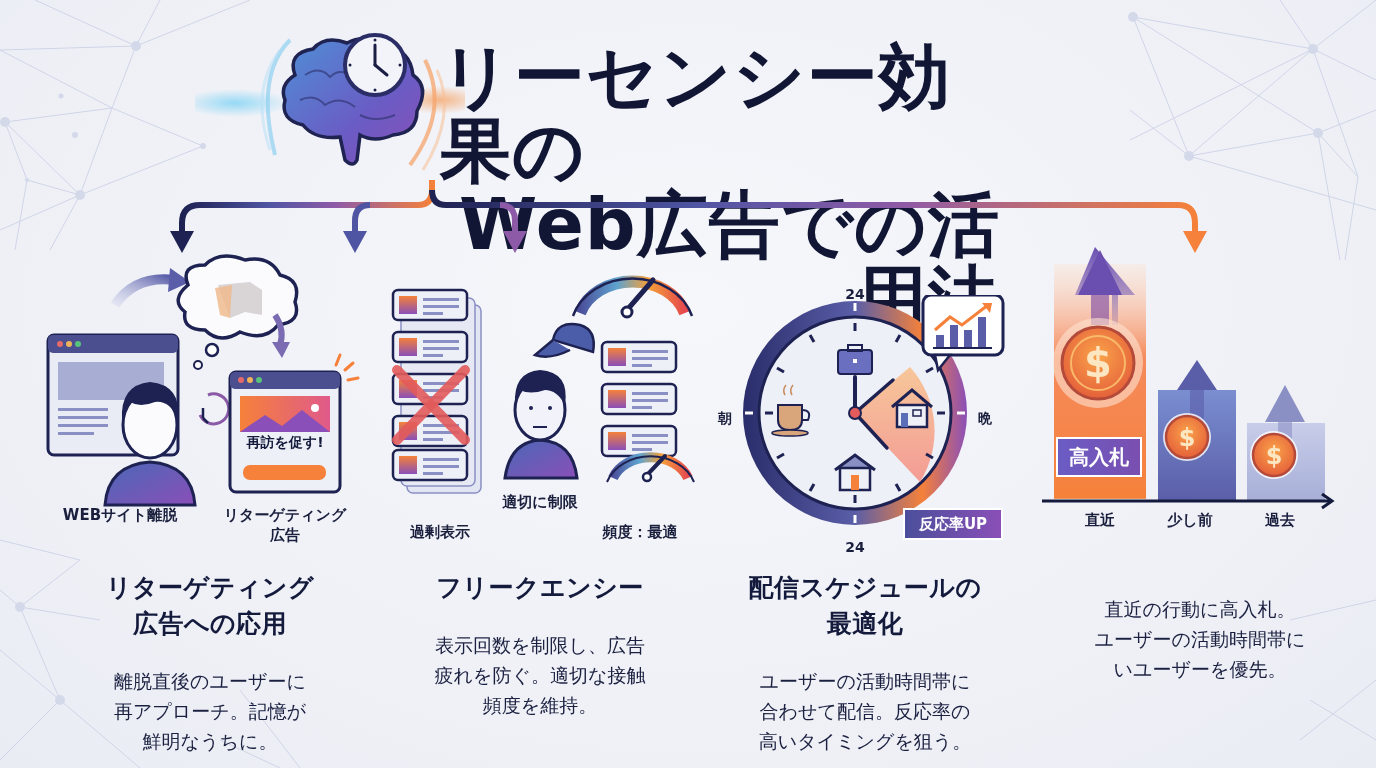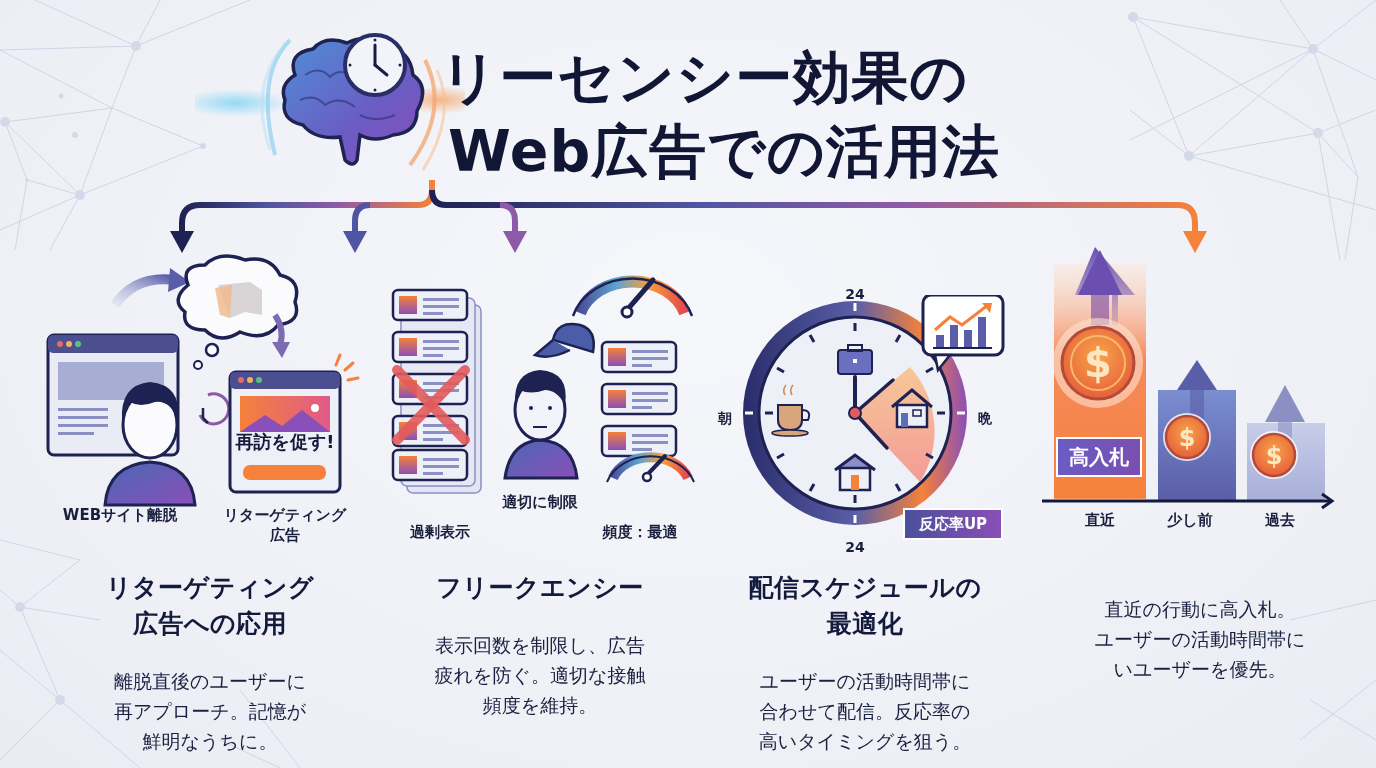--- a/index.html
+++ b/index.html
@@ -9,21 +9,21 @@
     background: radial-gradient(ellipse at 50% 40%, #f6f7fb 0%, #eef0f6 70%, #e9ecf3 100%);
     font-family: "DejaVu Sans", "Liberation Sans", sans-serif;
     color: #141a3c;
   }
   .abs { position: absolute; }
   svg { display: block; }
 
   .title {
     position: absolute; left: 440px; top: 40px; width: 560px;
     font-weight: bold; color: #111634; text-align: center;
-    line-height: 74px; font-size: 57px; letter-spacing: 1px;
+    line-height: 74px; font-size: 71px; letter-spacing: 1px;
   }
   .title .l1 { display:block; text-align:left; padding-left:0; }
   .title .l2 { display:block; text-align:right; padding-left:0; }
 
   .caption {
     position: absolute; font-size: 15px; font-weight: bold; color: #1a1f3d;
     text-align: center; line-height: 20px;
   }
 
   .col {
@@ -222,21 +222,21 @@
     <circle cx="210" cy="130" r="3" fill="#f0b35a"></circle>
     <circle cx="219" cy="130" r="3" fill="#59c27c"></circle>
   <rect x="200" y="146" width="90" height="36" fill="url(#adImg)"></rect>
   <path d="M200 182 L225 165 L242 176 L262 160 L290 182 Z" fill="#8a4fb8"></path>
   <circle cx="275" cy="158" r="4" fill="#fff"></circle>
   <rect x="203" y="215" width="83" height="15" rx="7" fill="#f5813a"></rect>
   <line x1="296" y1="115" x2="300" y2="105" stroke="#f5813a" stroke-width="3" stroke-linecap="round"></line>
   <line x1="305" y1="120" x2="313" y2="113" stroke="#f5813a" stroke-width="3" stroke-linecap="round"></line>
   <line x1="308" y1="130" x2="318" y2="128" stroke="#f5813a" stroke-width="3" stroke-linecap="round"></line>
 </svg>
-<div class="caption" style="left:230px;top:432px;width:110px;font-size:18px;color:#141a3c;">再訪を促す!</div>
+<div class="caption" style="left:230px;top:432px;width:110px;font-size:14px;color:#141a3c;">再訪を促す!</div>
 <div class="caption" style="left:40px;top:505px;width:160px;">WEBサイト離脱</div>
 <div class="caption" style="left:200px;top:505px;width:170px;">
   <span>リターゲティング</span><br>
   <span>広告</span>
 </div>
 
 <svg class="abs" style="left:385px;top:260px" width="310" height="245" viewBox="0 0 310 245">
   <defs>
     <linearGradient id="thumbG" x1="0" y1="0" x2="0" y2="1">
       <stop offset="0" stop-color="#f5813a"></stop>

